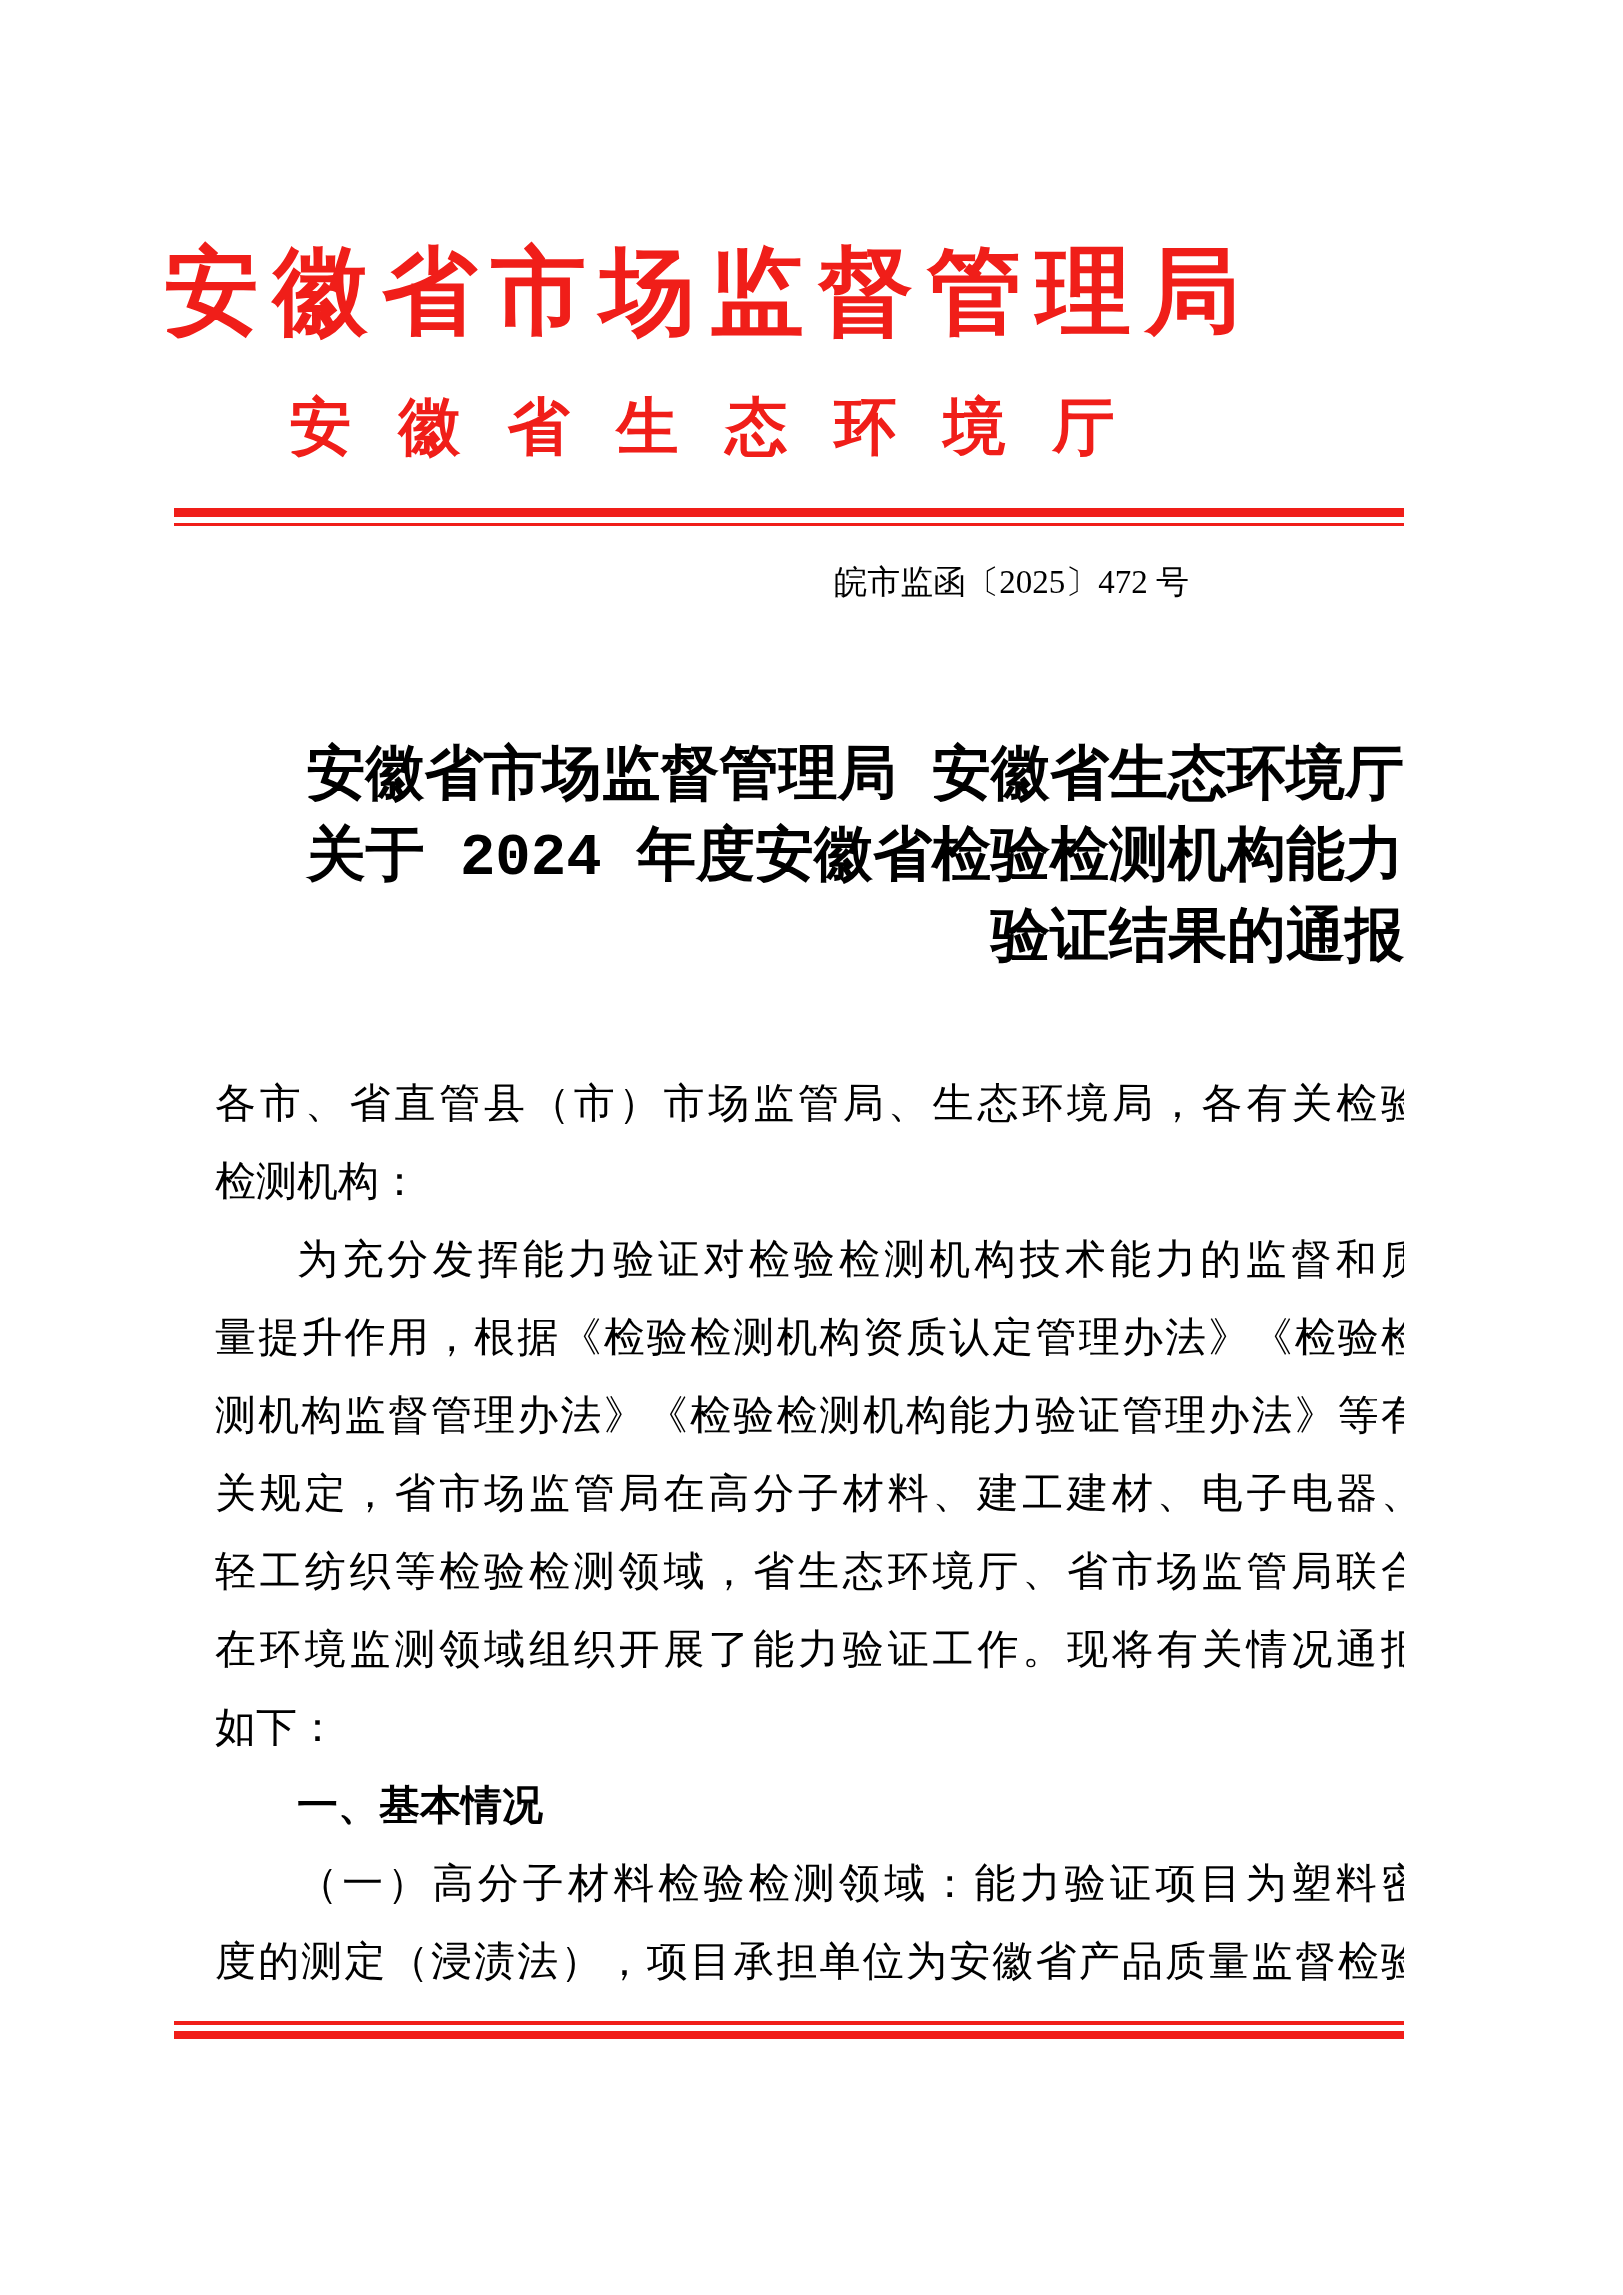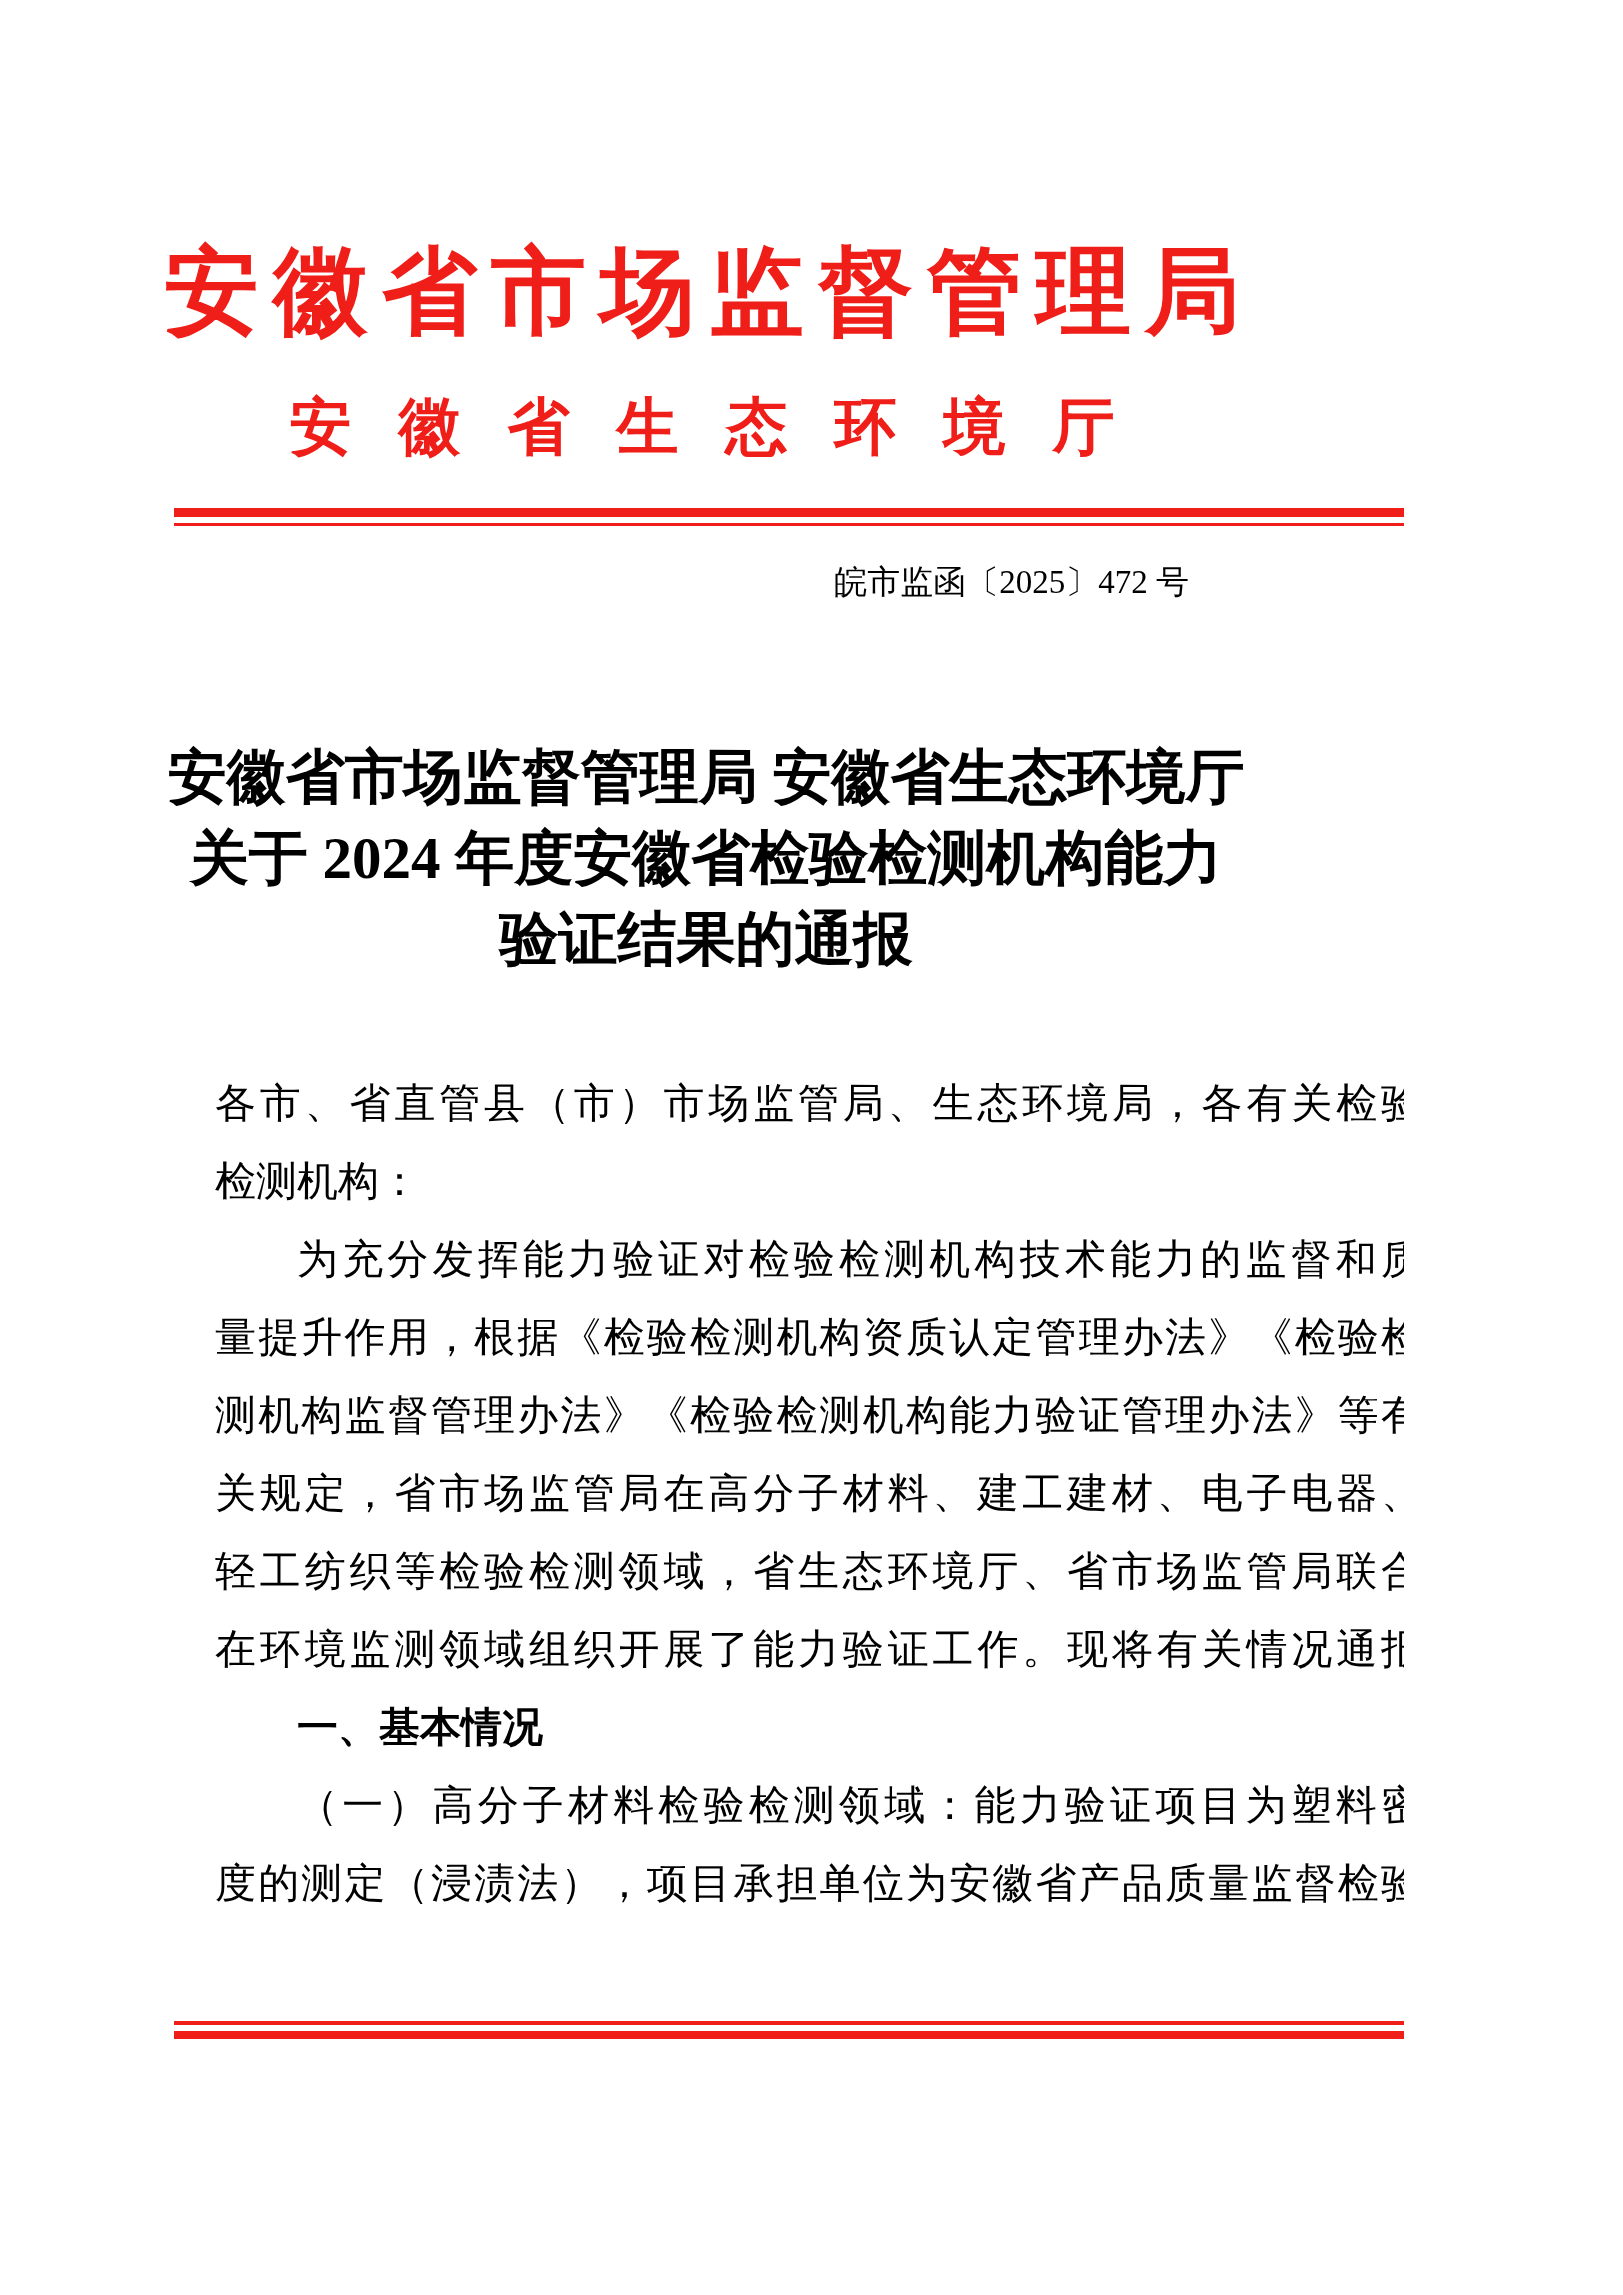--- a/index.html
+++ b/index.html
@@ -65,25 +65,25 @@
     white-space: nowrap;
     font-family: "Liberation Serif", "DejaVu Serif", serif;
   }
 
   
   .doc-title {
     position: absolute;
     top: 737px;
     left: 8px;
     right: 0;
-    text-align: center;
+    text-align: right;
     font-size: 59px;
     line-height: 81px;
     font-weight: bold;
-    font-family: Liberation Serif, serif;
+    font-family: Liberation Mono, monospace;
     white-space: nowrap;
   }
 
   
   .doc-body {
     position: absolute;
     top: 1064px;
     left: 215px;
     width: 1207px;
     font-size: 41px;
@@ -134,20 +134,21 @@
 
   <div class="doc-body">
     <div class="bline jline">各市、省直管县（市）市场监管局、生态环境局，各有关检验</div>
     <div class="bline sline">检测机构：</div>
     <div class="bline jline ind">为充分发挥能力验证对检验检测机构技术能力的监督和质</div>
     <div class="bline jline">量提升作用，根据《检验检测机构资质认定管理办法》《检验检</div>
     <div class="bline jline">测机构监督管理办法》《检验检测机构能力验证管理办法》等有</div>
     <div class="bline jline">关规定，省市场监管局在高分子材料、建工建材、电子电器、</div>
     <div class="bline jline">轻工纺织等检验检测领域，省生态环境厅、省市场监管局联合</div>
     <div class="bline jline">在环境监测领域组织开展了能力验证工作。现将有关情况通报</div>
+    <div class="bline sline">如下：</div>
     <div class="bline sline ind hei">一、基本情况</div>
     <div class="bline jline ind">（一）高分子材料检验检测领域：能力验证项目为塑料密</div>
     <div class="bline jline">度的测定（浸渍法），项目承担单位为安徽省产品质量监督检验</div>
   </div>
 
   <div class="rule rule-bottom">
     <div class="bar-thin"></div>
     <div class="bar-gap"></div>
     <div class="bar-thick"></div>
   </div>

